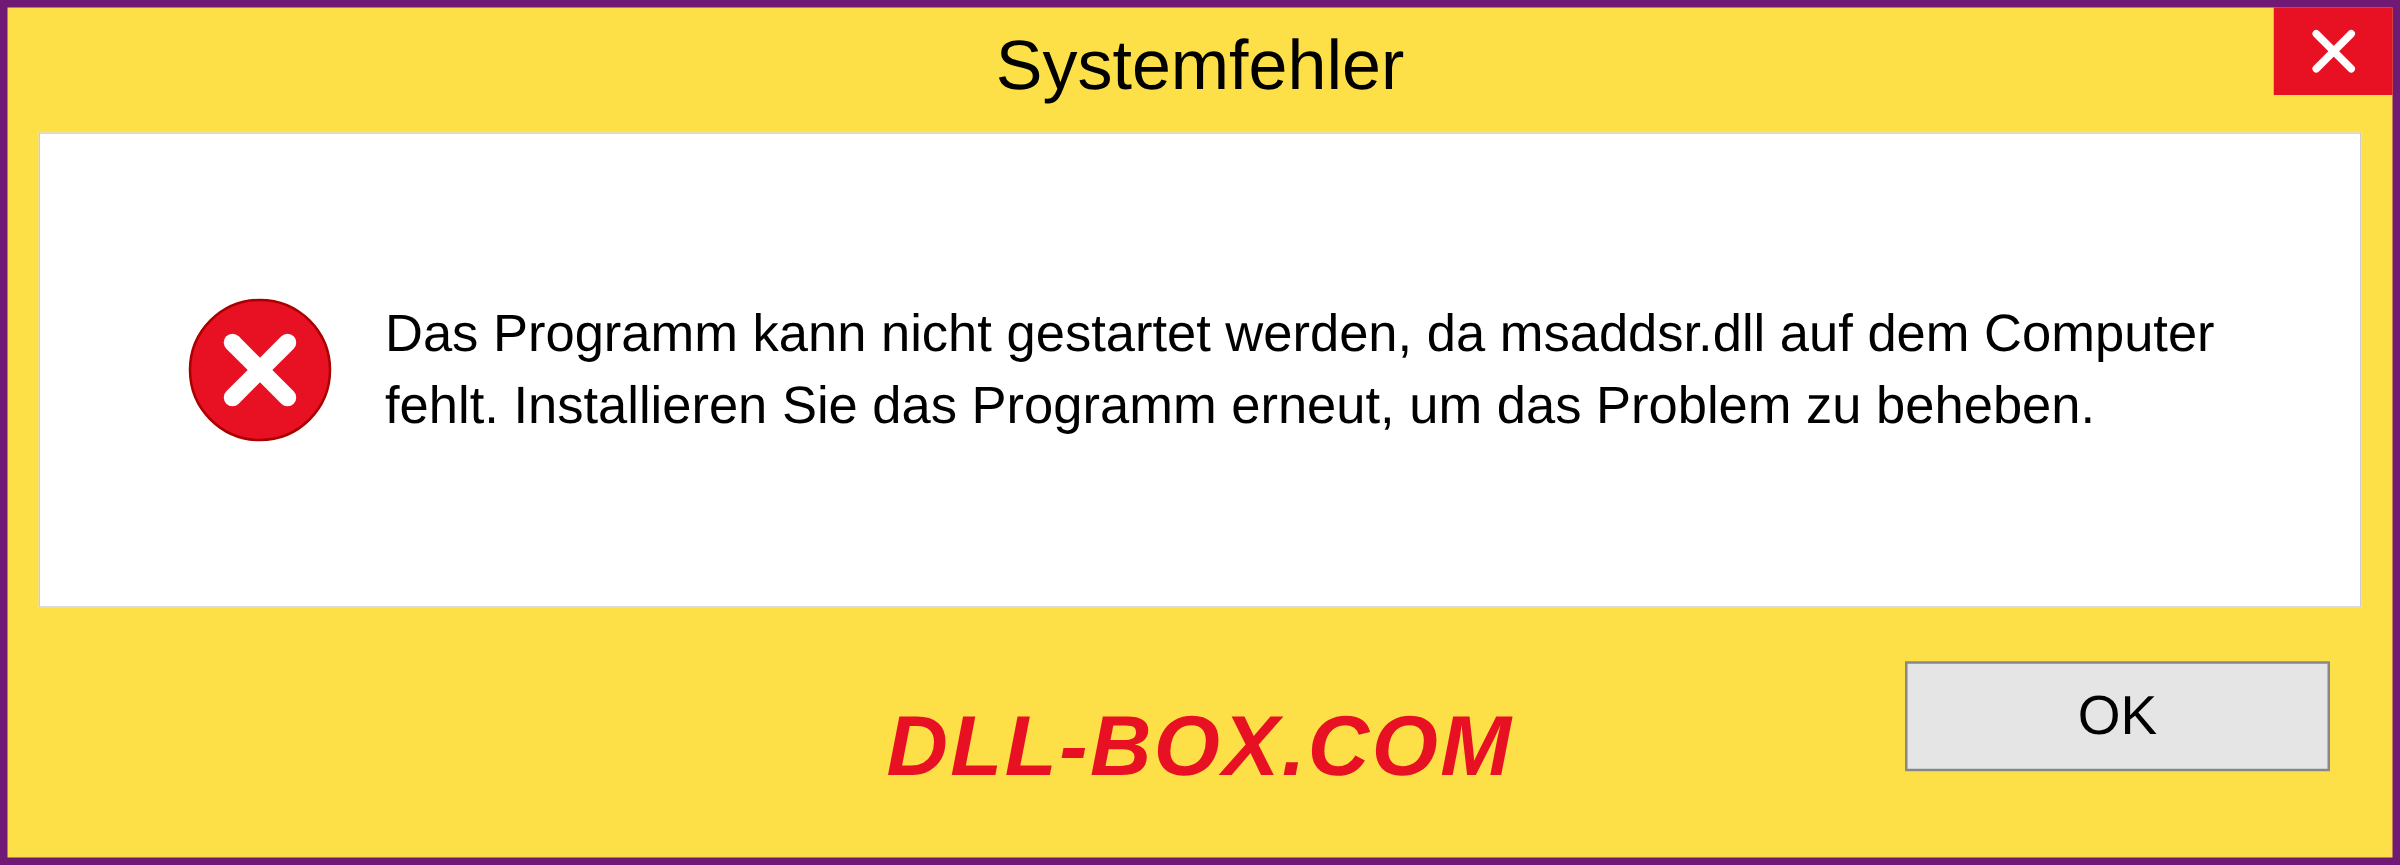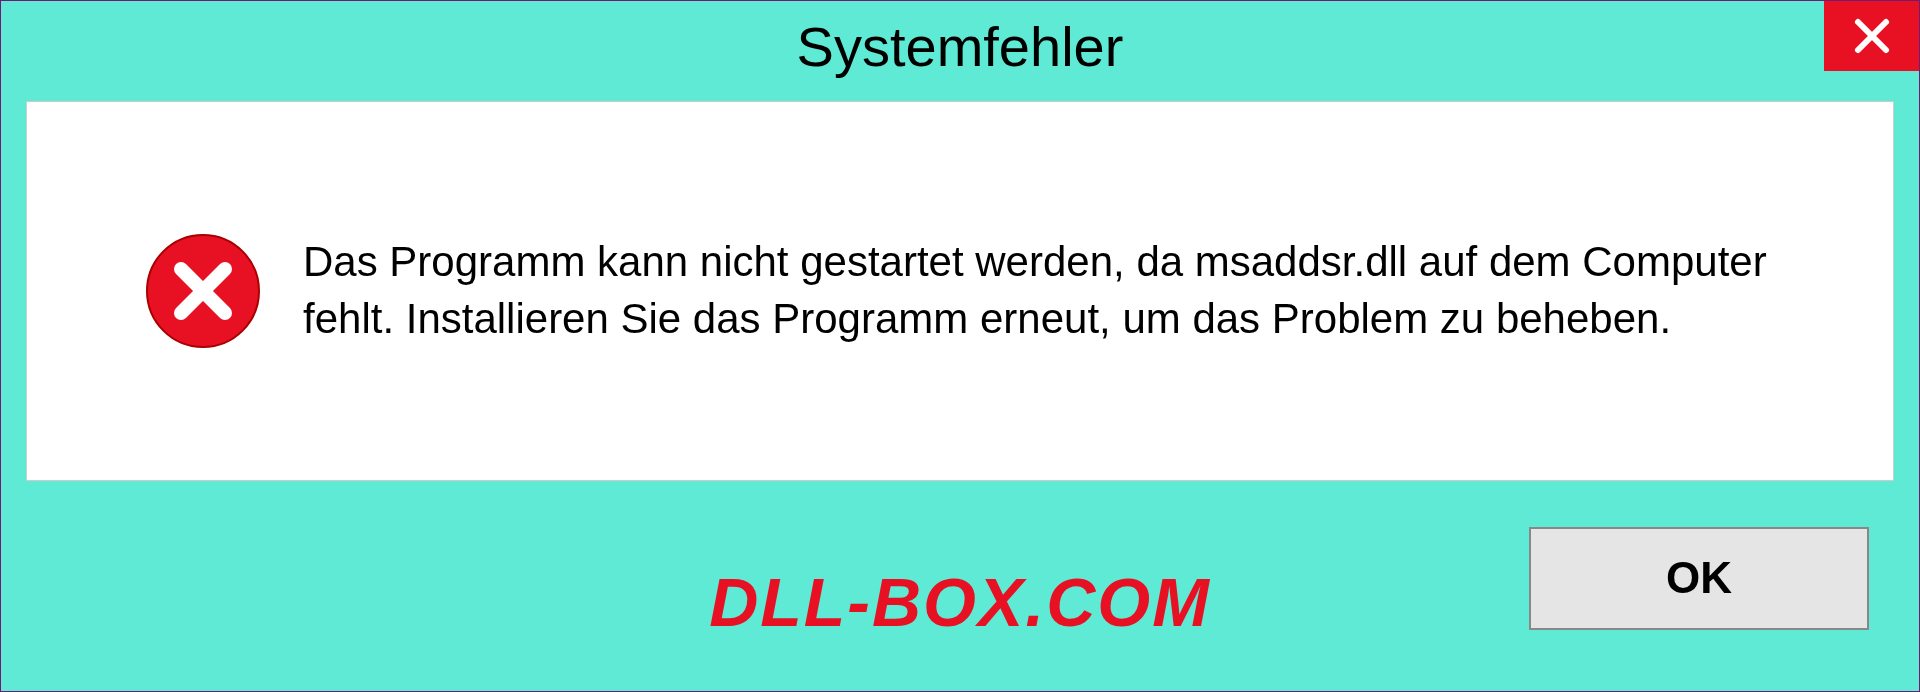--- a/index.html
+++ b/index.html
@@ -10,22 +10,22 @@
     body {
       font-family: "Segoe UI", Tahoma, Arial, sans-serif;
       background: #fff;
       width: 1920px;
       height: 692px;
       position: relative;
     }
     .dialog {
       width: 1920px;
       height: 692px;
-      background: #5eead4;
-      border: 1px solid #701a75;
+      background: #fde047;
+      border: 6px solid #701a75;
       position: relative;
     }
     .titlebar {
       height: 90px;
       display: flex;
       align-items: center;
       justify-content: center;
       position: relative;
     }
     .title {
@@ -92,31 +92,30 @@
       bottom: 50px;
       font-size: 68px;
       font-weight: 900;
       font-style: italic;
       color: #e81123;
       letter-spacing: 2px;
       font-family: Arial, sans-serif;
     }
     .ok-btn {
       width: 340px;
-      height: 103px;
+      height: 88px;
       background: #e5e5e5;
       border: 2px solid #888;
       font-size: 44px;
       color: #000;
       cursor: pointer;
       display: flex;
       align-items: center;
       justify-content: center;
       font-family: inherit;
-      font-weight: bold;
     }
   </style>
 </head>
 <body>
 
 <div class="dialog">
   <div class="titlebar">
     <div class="title">Systemfehler</div>
     <div class="close-btn">
       <svg viewBox="0 0 40 40">

